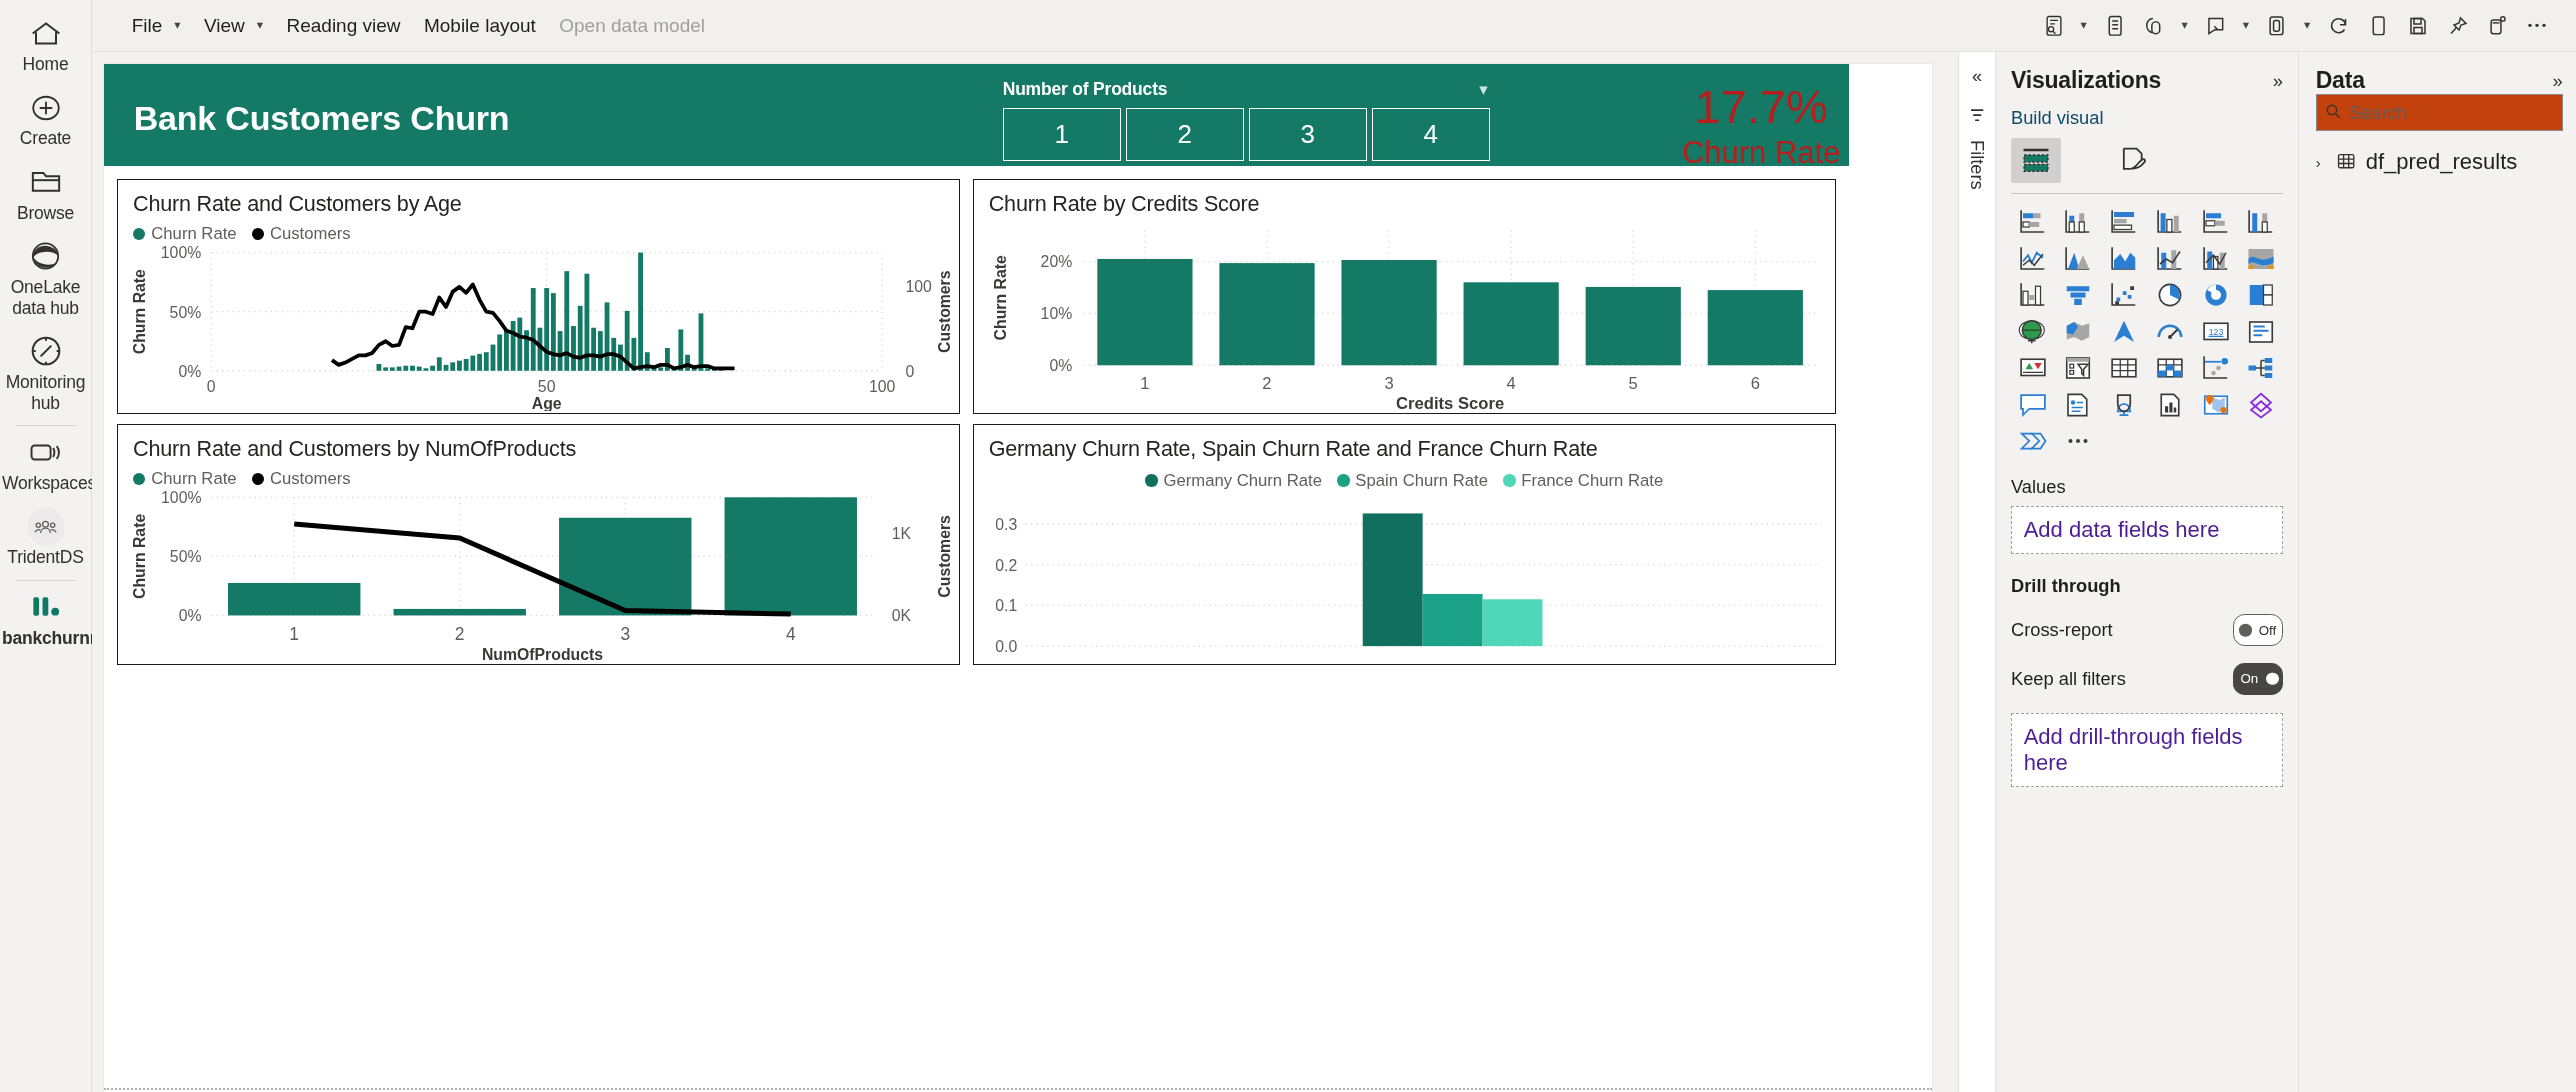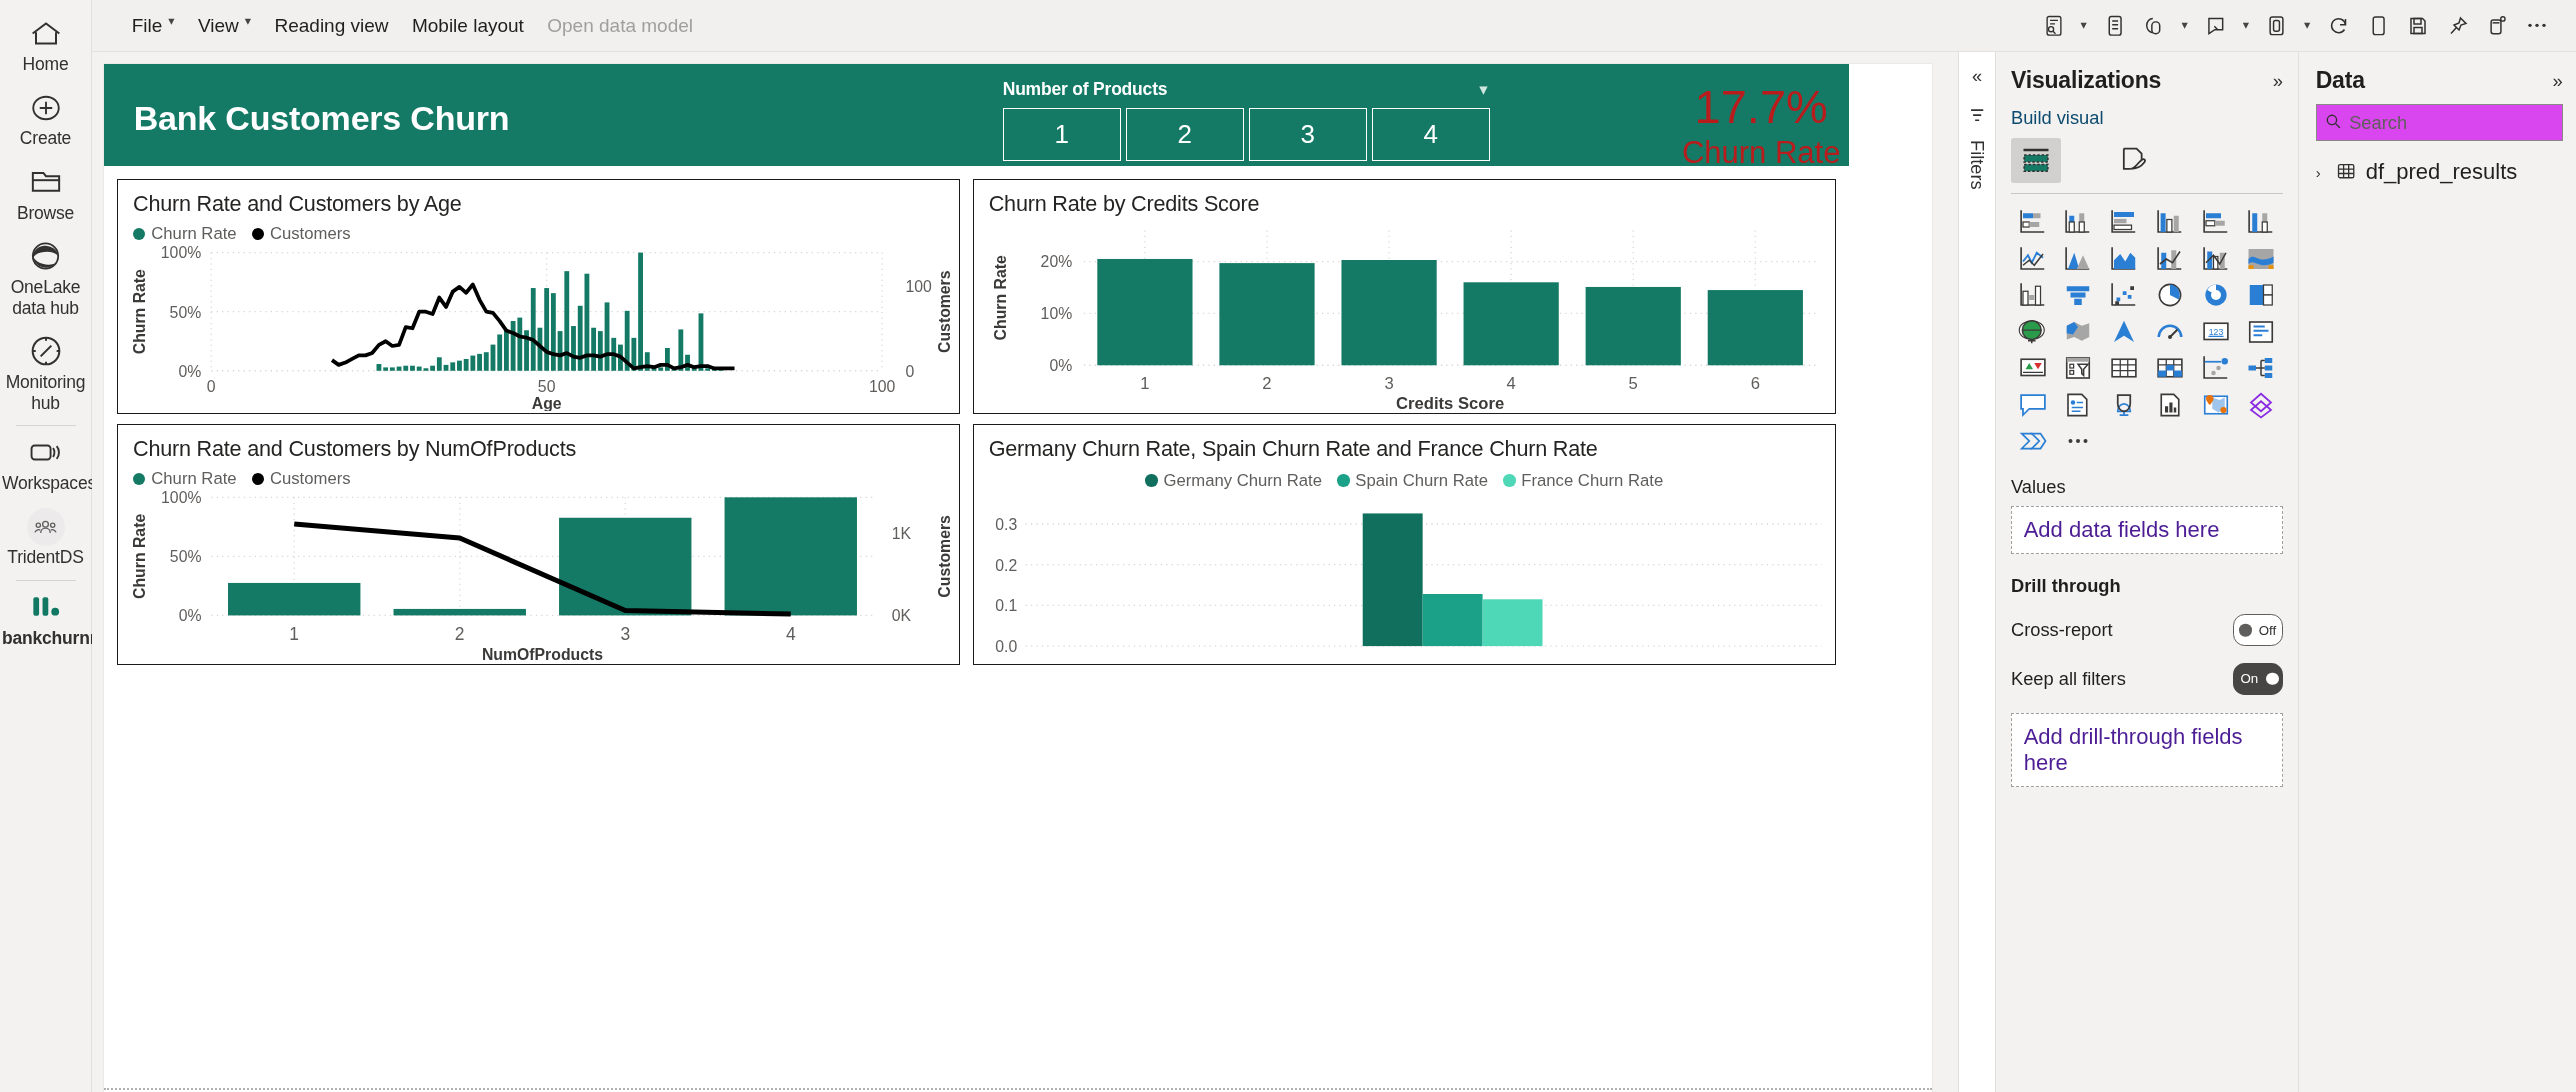--- a/index.html
+++ b/index.html
@@ -38,21 +38,21 @@
   .maincol { flex: 1 1 auto; height: 1092px; display: flex; flex-direction: column; min-width: 0; }
 
   
   .ribbon {
     height: 52px; background: #f1f0ef; border-bottom: 0.8px solid #e3e1df;
     display: flex; align-items: center; padding: 0 20px 0 28px; flex: 0 0 52px;
   }
   .ribbon-left { display: flex; align-items: center; gap: 0px; }
   .rb-menu {
     font-size: 19px; color: #201f1e; padding: 5.8px 11.7px; cursor: pointer;
-    display: flex; align-items: flex-start; gap: 6px; border-radius: 2.5px; white-space: nowrap;
+    display: flex; align-items: center; gap: 12px; border-radius: 2.5px; white-space: nowrap;
   }
   .rb-menu.disabled { color: #a19f9d; }
   .chev { font-size: 12.5px; color: #444; line-height: 1; }
   .ribbon-right { margin-left: auto; display: flex; align-items: center; gap: 1.7px; }
   .rb-icon {
     width: 38px; height: 37px; display: flex; align-items: center; justify-content: center;
     cursor: pointer; border-radius: 2.5px;
   }
   .rb-chev { width: 21.6px; height: 37px; display:flex; align-items:center; justify-content:center; cursor:pointer; }
   .rb-group { display:flex; align-items:center; }
@@ -155,21 +155,21 @@
   .knob { width:12.5px; height:12.5px; border-radius:50%; position:absolute; top:50%; transform:translateY(-50%); }
   .toggle.off .knob { background:#605e5c; left:5px; }
   .toggle.on .knob { background:#ffffff; right:4.2px; }
 
   
   .datapane {
     width: 278px; background: #f3f2f1; border-left: 0.8px solid #e1dfdd;
     padding: 15px 13.3px 0 16.7px; flex: 0 0 278px; overflow: hidden;
   }
   .search {
-    margin-top: 10px; height: 37px; background:#d946ef; border:0.8px solid #8a8886;
+    margin-top: 0; height: 37px; background:#c2410c; border:0.8px solid #8a8886;
     display:flex; align-items:center; gap: 7.5px; padding: 0 8.3px;
   }
   .search input {
     border:none; outline:none; font-size: 18.3px; color:#201f1e; width:100%;
     font-family:"Liberation Sans", sans-serif; background: transparent;
   }
   .search input::placeholder { color:#605e5c; }
   .tbl-row { display:flex; align-items:center; gap: 10px; margin-top: 18.3px; cursor:pointer; }
   .tbl-name { font-size: 22px; color:#201f1e; }
   .exp-chev { font-size: 15px; color:#323130; width: 11.7px; }

